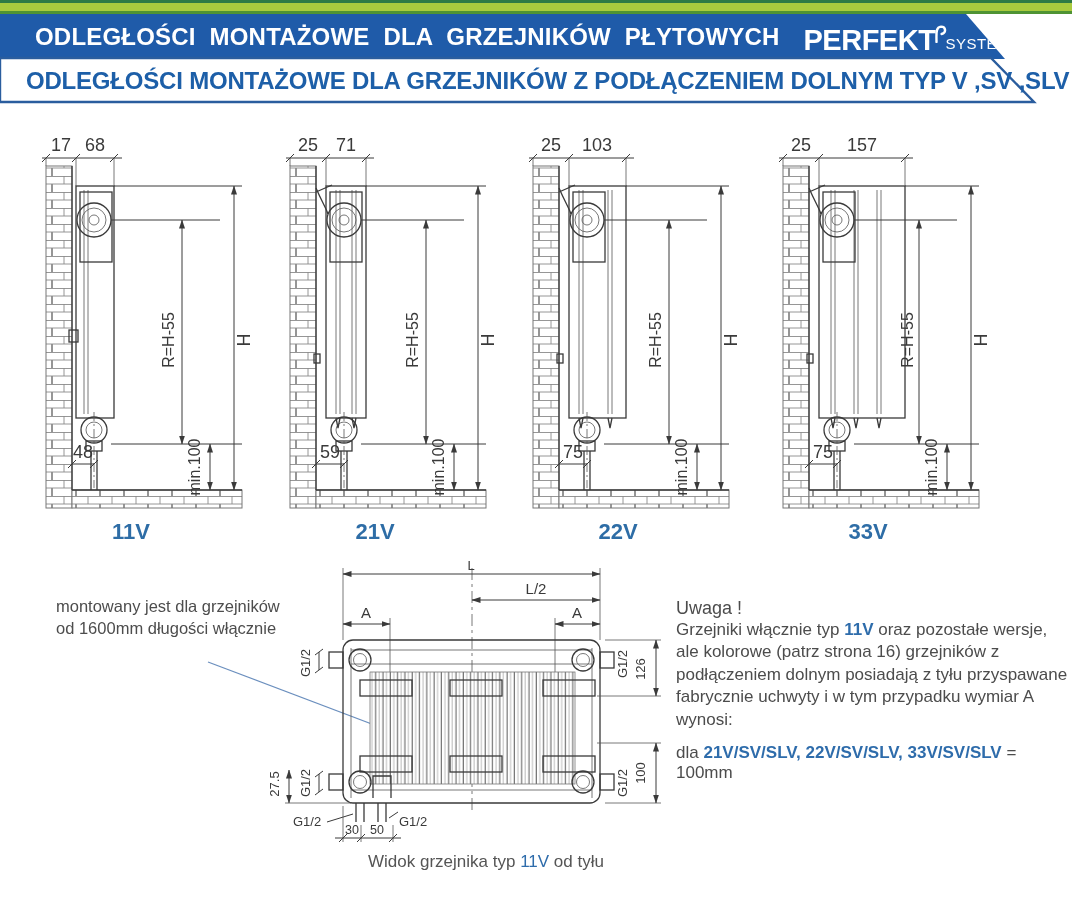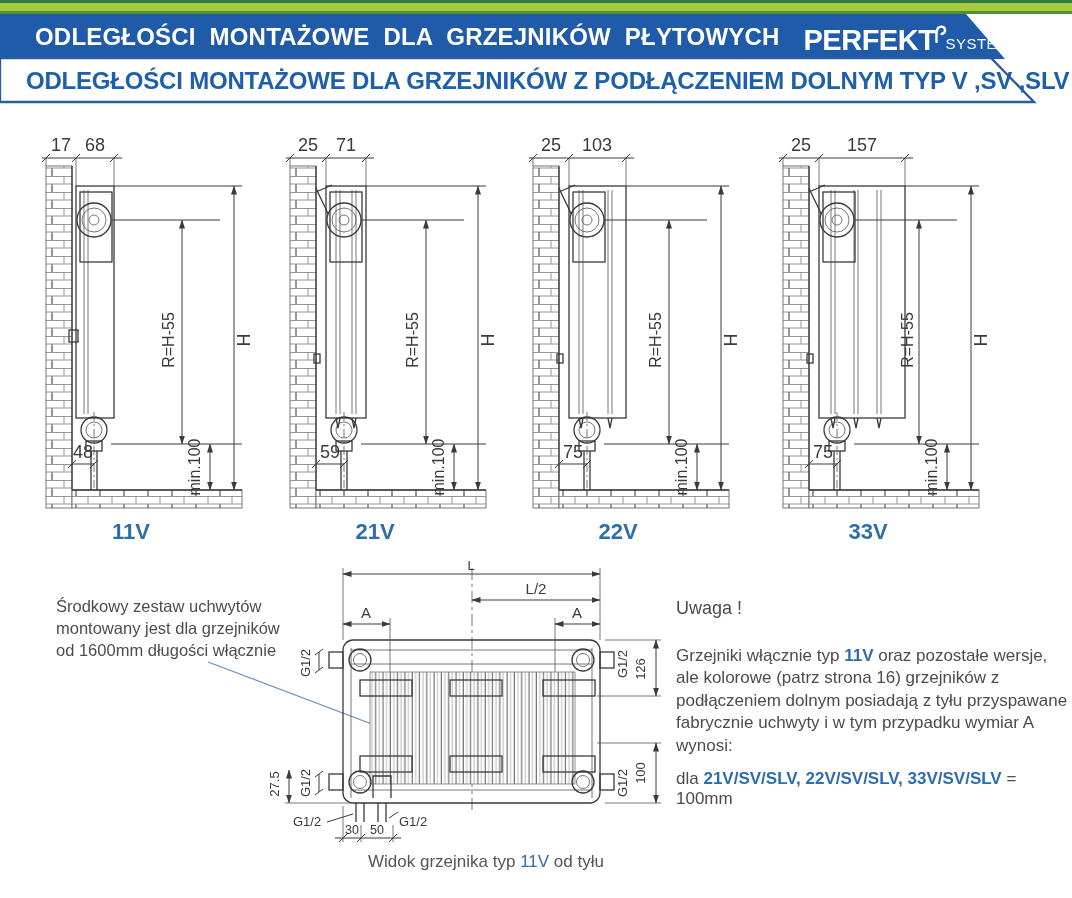--- a/index.html
+++ b/index.html
@@ -27,21 +27,21 @@
   .ln{stroke:#3a3a3a;stroke-width:1.3;fill:none;}
   .thin{stroke:#555;stroke-width:.8;fill:none;}
   .dim{stroke:#3a3a3a;stroke-width:1;fill:none;}
   .dtx{font-size:18px;}
   .dtx2{font-size:16px;}
   .rtx{font-size:13px;}
   
   .note-left{position:absolute;left:56px;top:596px;width:270px;
          color:#4d4d4d;font-size:16.5px;line-height:1.33;}
   .notes-right{position:absolute;left:676px;top:598px;width:396px;color:#4c4c4c;font-size:17px;}
-  .nr-title{font-size:18px;margin-bottom:26px;}
+  .nr-title{font-size:18px;}
   .nr-p{line-height:1.32;margin-bottom:12px;}
   .blue{color:#2e6cab;font-weight:bold;}
   .nr-row{margin-top:10px;}
   .caption{position:absolute;left:368px;top:852px;font-size:17px;color:#555;}
   .leader{position:absolute;left:200px;top:648px;pointer-events:none;}
 </style>
 </head>
 <body>
 
 <div class="page">
@@ -295,21 +295,20 @@
         <line class="dim" x1="44" y1="336" x2="72" y2="336"></line>
         <line class="dim" x1="40" y1="340" x2="48" y2="332"></line>
         <line class="dim" x1="68" y1="340" x2="76" y2="332"></line>
         <text class="dtx" x="58" y="330" text-anchor="middle">75</text>
       </g>
     </svg>
     <div class="type-label">33V</div>
   </div>
 
   <div class="note-left">
-    <div>Środkowy zestaw uchwytów</div>
     <div>montowany jest dla grzejników</div>
     <div>od 1600mm długości włącznie</div>
   </div>
 
   <svg class="leader" width="280" height="125">
     <line x1="8" y1="14" x2="272" y2="114" stroke="#6b8fbe" stroke-width="1.2"></line>
   </svg>
 
   <svg style="position:absolute;left:265px;top:560px" width="400" height="300" viewBox="0 0 400 300">
     <g>

